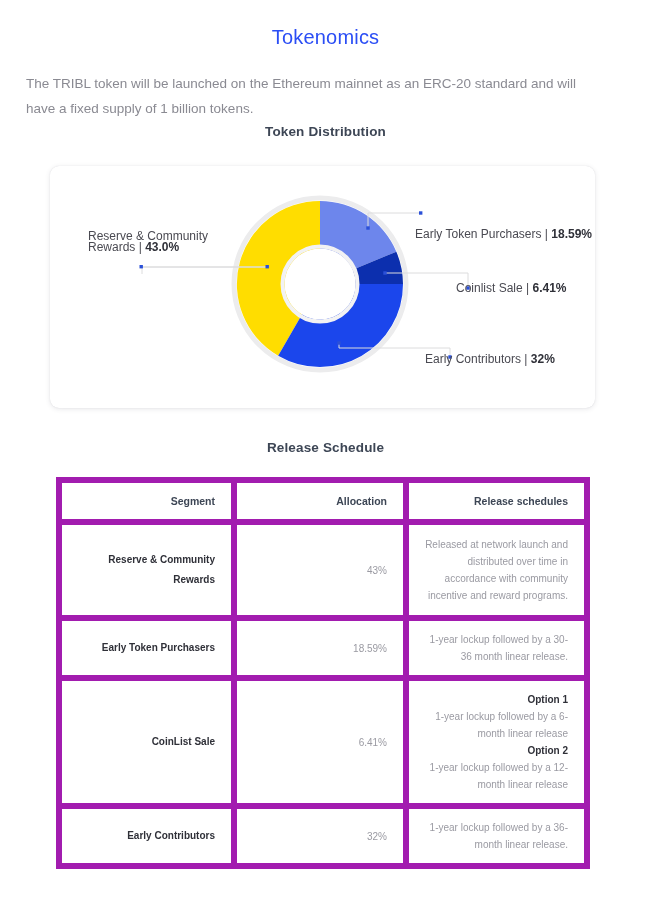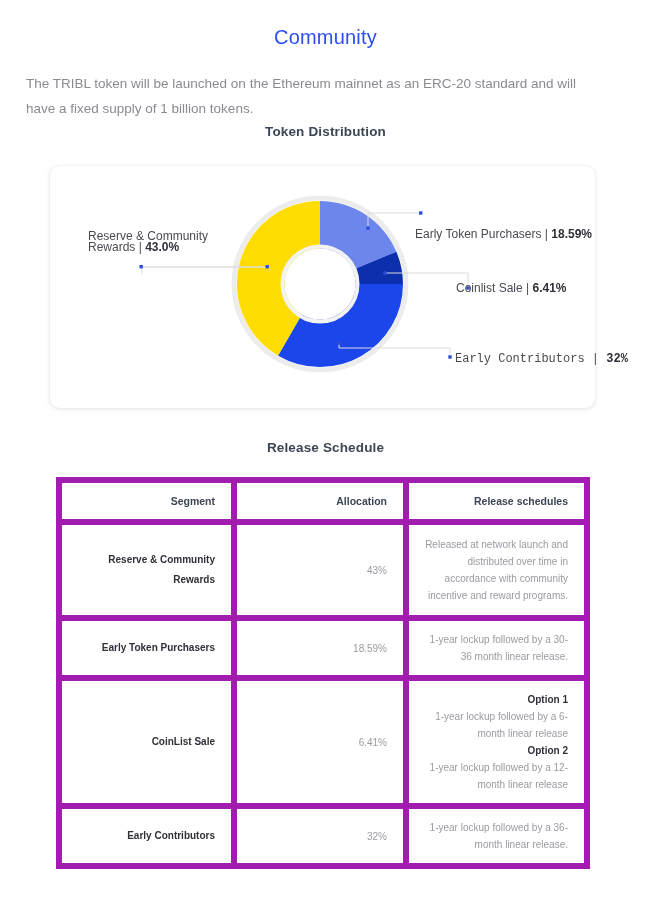--- a/index.html
+++ b/index.html
@@ -60,21 +60,21 @@
     font-size: 12px;
     color: #4a4a52;
     line-height: 11px;
     white-space: nowrap;
     font-weight: 400;
   }
   .lbl b { font-weight: 700; color: #2f3038; }
   .lbl-reserve   { left: 88px;  top: 231px; }
   .lbl-purchaser { left: 415px; top: 229px; }
   .lbl-coinlist  { left: 456px; top: 283px; }
-  .lbl-contrib   { left: 455px; top: 354px; font-family: Liberation Mono, monospace; }
+  .lbl-contrib   { left: 425px; top: 354px; }
 
   
   .table-wrap {
     position: absolute;
     left: 56px; top: 477px;
     width: 528px;
   }
   table.release {
     width: 528px;
     border-collapse: collapse;
@@ -127,21 +127,21 @@
   tr.r3 td { height: 122px; }
   tr.r4 td { height: 58px; }
   tr.r2 td.sched, tr.r4 td.sched { vertical-align: middle; padding-top: 10px; }
   tr.r1 td.sched { vertical-align: middle; }
 </style>
 </head>
 <body>
 
 <div class="page">
 
-  <h1 class="page-title">Community</h1>
+  <h1 class="page-title">Tokenomics</h1>
 
   <p class="intro">The TRIBL token will be launched on the Ethereum mainnet as an ERC-20 standard and will have a fixed supply of 1 billion tokens.</p>
 
   <h2 class="section-heading heading-distribution">Token Distribution</h2>
 
   <div class="chart-card">
     <svg class="chart-svg" width="545" height="242" viewBox="0 0 545 242">
 
       <circle cx="270" cy="118" r="86" fill="none" stroke="#ececed" stroke-width="5"></circle>
 

